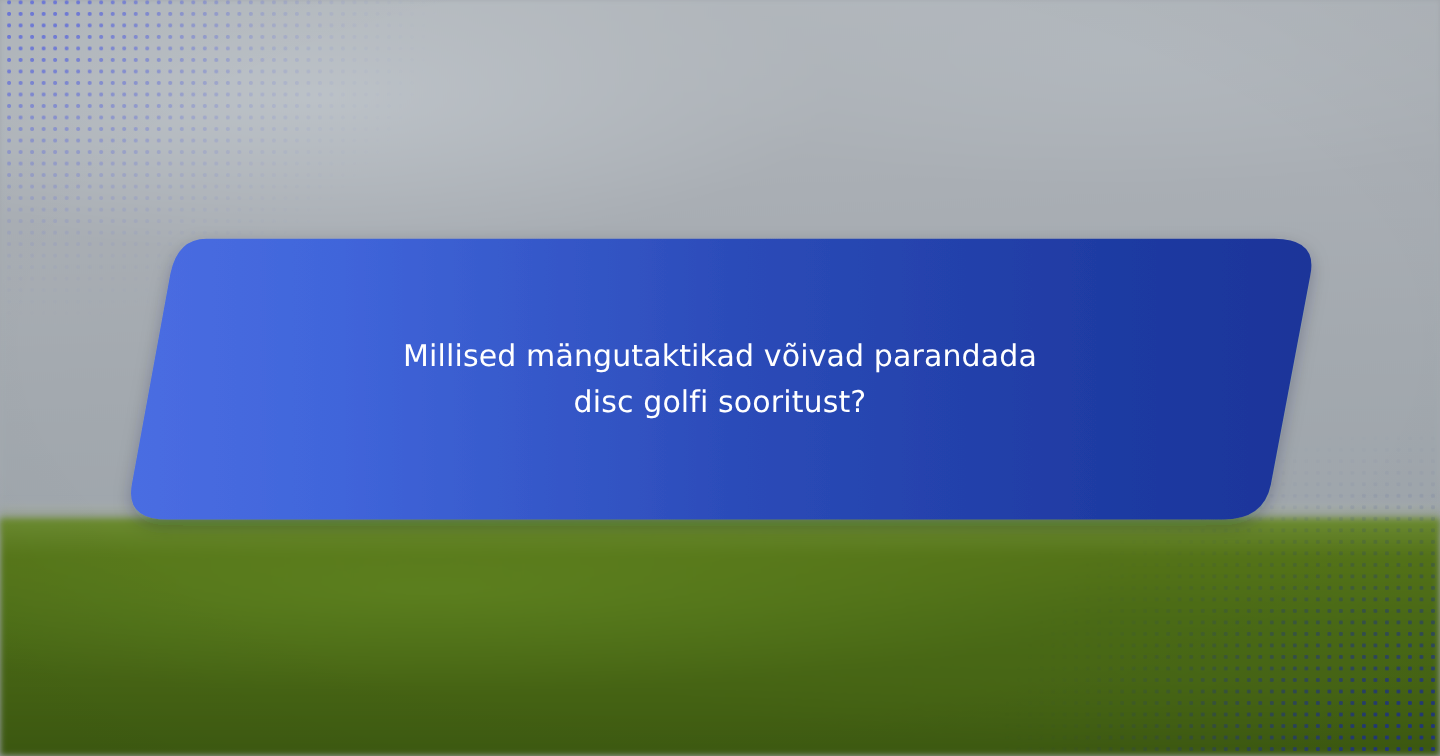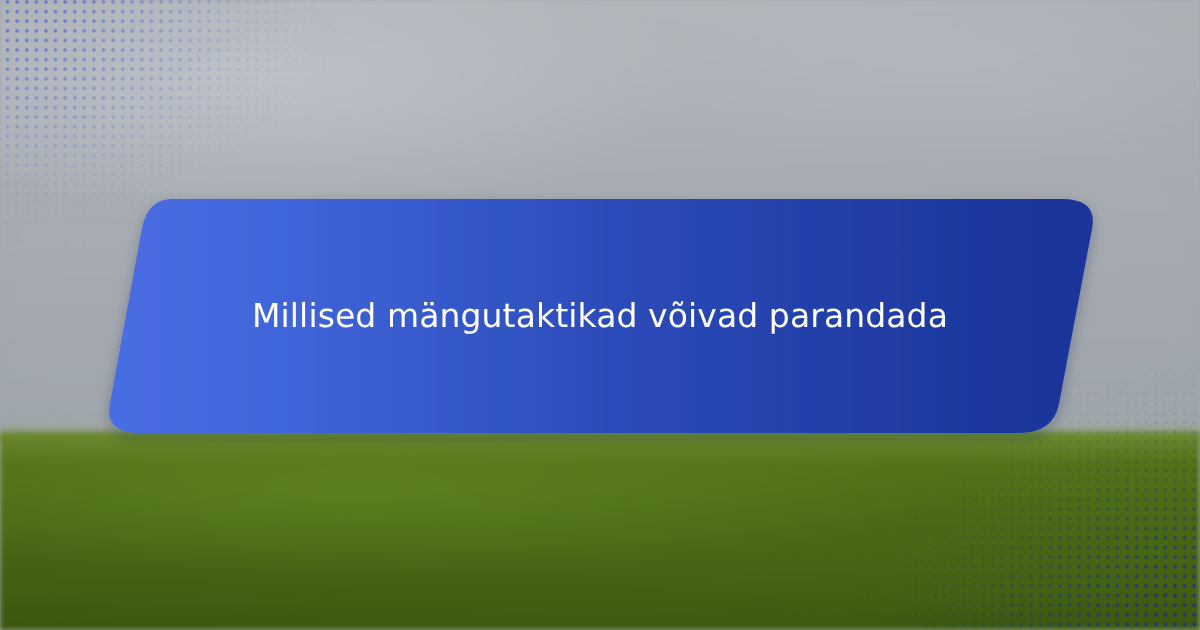--- a/index.html
+++ b/index.html
@@ -126,21 +126,21 @@
     top: 199px;
     width: 1200px;
     height: 234px;
     z-index: 3;
     display: flex;
     flex-direction: column;
     align-items: center;
     justify-content: center;
     text-align: center;
     color: #ffffff;
-    font-size: 33px;
+    font-size: 25px;
     line-height: 1.52;
     font-weight: 400;
     letter-spacing: 0.1px;
     padding: 0 150px;
     box-sizing: border-box;
     text-rendering: geometricPrecision;
   }
   .card-line { display: block; white-space: nowrap; }
 </style>
 </head>
@@ -180,15 +180,16 @@
                Q 1053 234 1019 234
                L 140 234
                Q 104 234 110 204
                L 142 29
                Q 148 0 172 0 Z" fill="url(#cardGrad)" filter="url(#cardShadow)"></path>
     </svg>
   </div>
 
   <div class="card-text">
     <span class="card-line">Millised mängutaktikad võivad parandada</span>
+    <span class="card-line">disc golfi sooritust?</span>
   </div>
 
 </div>
 
 </body></html>

